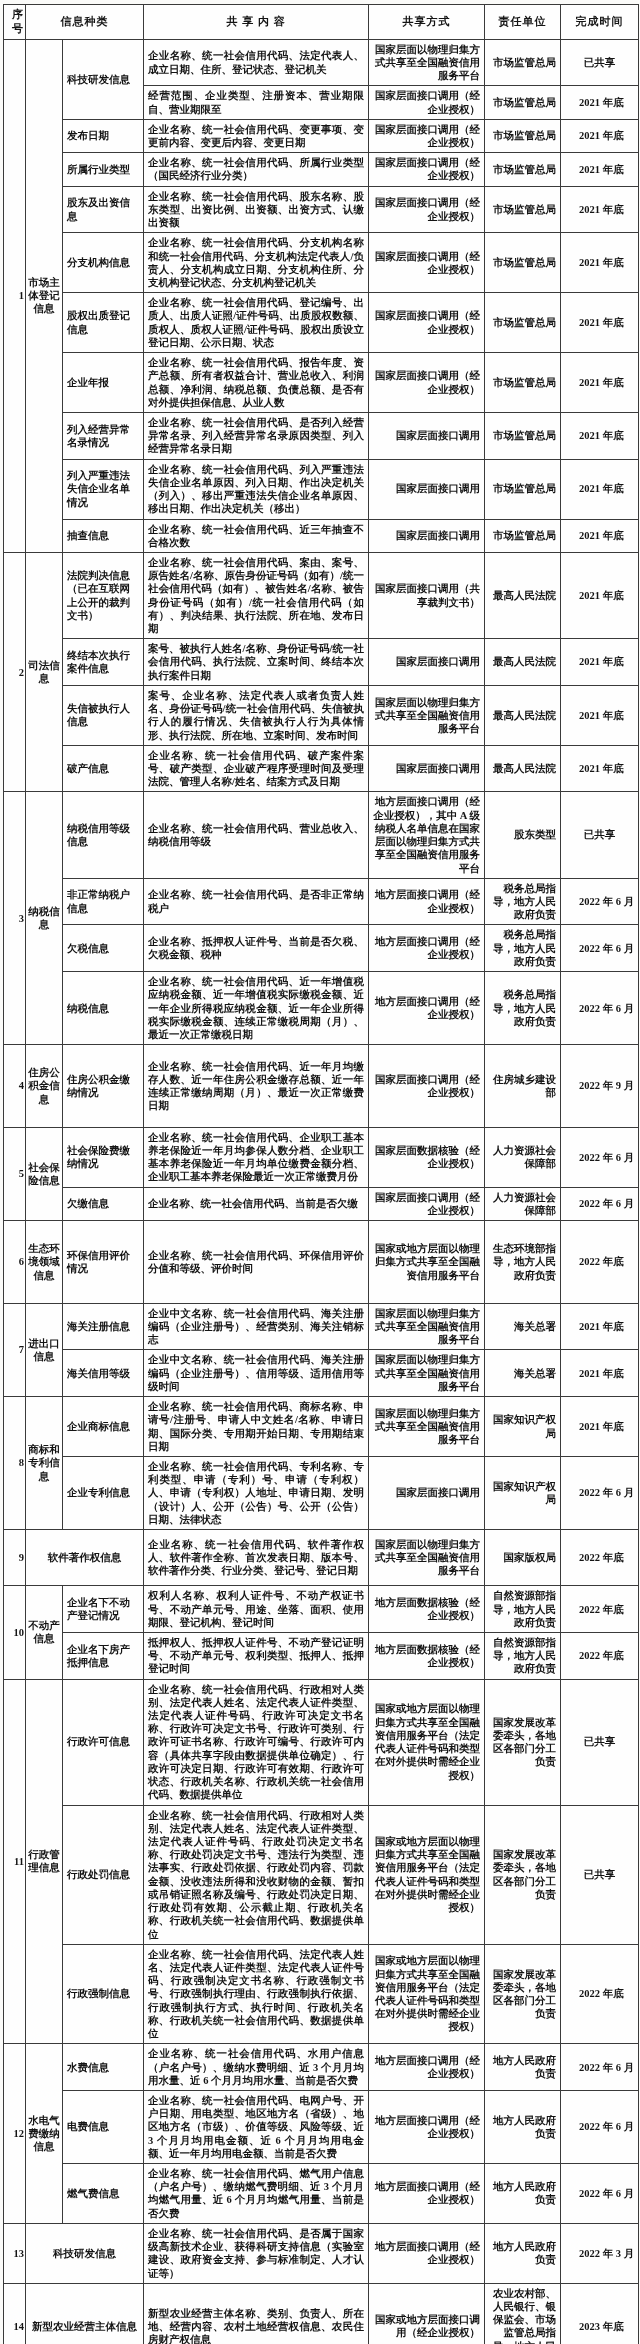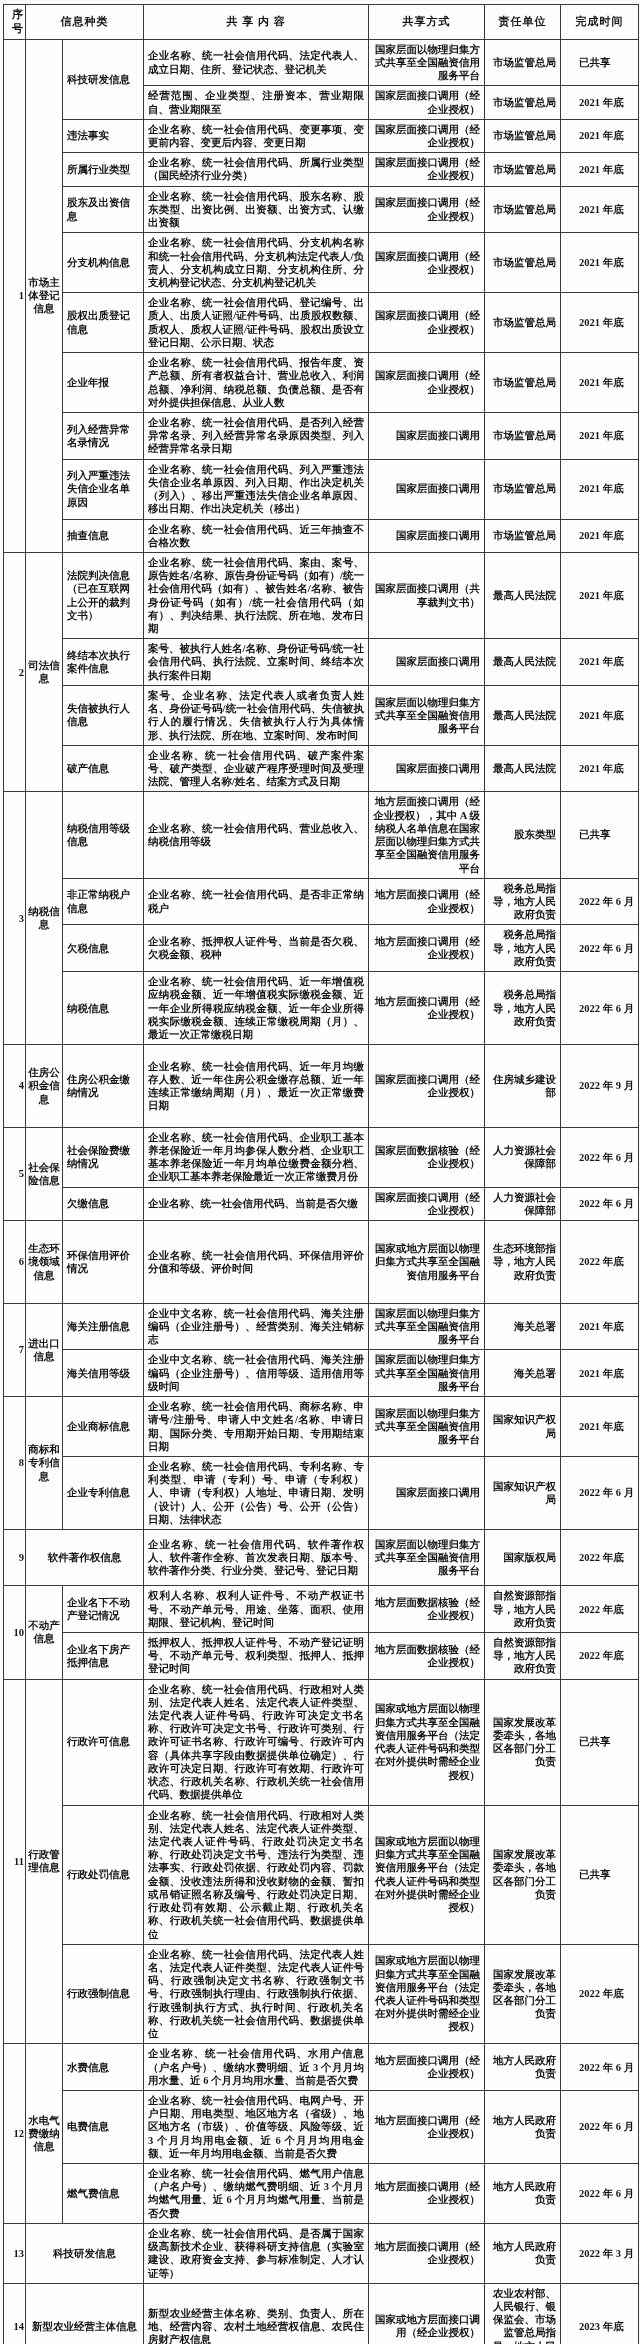--- a/index.html
+++ b/index.html
@@ -31,21 +31,21 @@
     padding:7px 2px;
     letter-spacing:1px;
   }
   td{font-weight:600;}
   .c-no{text-align:right;padding:3px 1px;}
   .c-cat{text-align:center;padding:21px 2px;}
   .c-type{text-align:left;}
   .c-content{text-align:justify;}
   .c-method{text-align:right;}
   .c-unit{text-align:right;}
-  .c-time{padding:3px 18px;white-space:nowrap;}
+  .c-time{text-align:center;padding:3px 18px;white-space:nowrap;}
 </style>
 </head>
 <body>
 
 <div class="doc-wrap">
   <table>
     <colgroup>
       <col style="width:22px">
       <col style="width:37px">
       <col style="width:81px">
@@ -74,21 +74,21 @@
           <td class="c-unit">市场监管总局</td>
           <td class="c-time">已共享</td>
         </tr>
         <tr>
           <td class="c-content">经营范围、企业类型、注册资本、营业期限自、营业期限至</td>
           <td class="c-method">国家层面接口调用（经企业授权）</td>
           <td class="c-unit">市场监管总局</td>
           <td class="c-time">2021 年底</td>
         </tr>
         <tr>
-          <td class="c-type">违法事实</td>
+          <td class="c-type">发布日期</td>
           <td class="c-content">企业名称、统一社会信用代码、变更事项、变更前内容、变更后内容、变更日期</td>
           <td class="c-method">国家层面接口调用（经企业授权）</td>
           <td class="c-unit">市场监管总局</td>
           <td class="c-time">2021 年底</td>
         </tr>
         <tr>
           <td class="c-type">所属行业类型</td>
           <td class="c-content">企业名称、统一社会信用代码、所属行业类型（国民经济行业分类）</td>
           <td class="c-method">国家层面接口调用（经企业授权）</td>
           <td class="c-unit">市场监管总局</td>
@@ -123,21 +123,21 @@
           <td class="c-time">2021 年底</td>
         </tr>
         <tr>
           <td class="c-type">列入经营异常名录情况</td>
           <td class="c-content">企业名称、统一社会信用代码、是否列入经营异常名录、列入经营异常名录原因类型、列入经营异常名录日期</td>
           <td class="c-method">国家层面接口调用</td>
           <td class="c-unit">市场监管总局</td>
           <td class="c-time">2021 年底</td>
         </tr>
         <tr>
-          <td class="c-type">列入严重违法失信企业名单原因</td>
+          <td class="c-type">列入严重违法失信企业名单情况</td>
           <td class="c-content">企业名称、统一社会信用代码、列入严重违法失信企业名单原因、列入日期、作出决定机关（列入）、移出严重违法失信企业名单原因、移出日期、作出决定机关（移出）</td>
           <td class="c-method">国家层面接口调用</td>
           <td class="c-unit">市场监管总局</td>
           <td class="c-time">2021 年底</td>
         </tr>
         <tr>
           <td class="c-type">抽查信息</td>
           <td class="c-content">企业名称、统一社会信用代码、近三年抽查不合格次数</td>
           <td class="c-method">国家层面接口调用</td>
           <td class="c-unit">市场监管总局</td>

